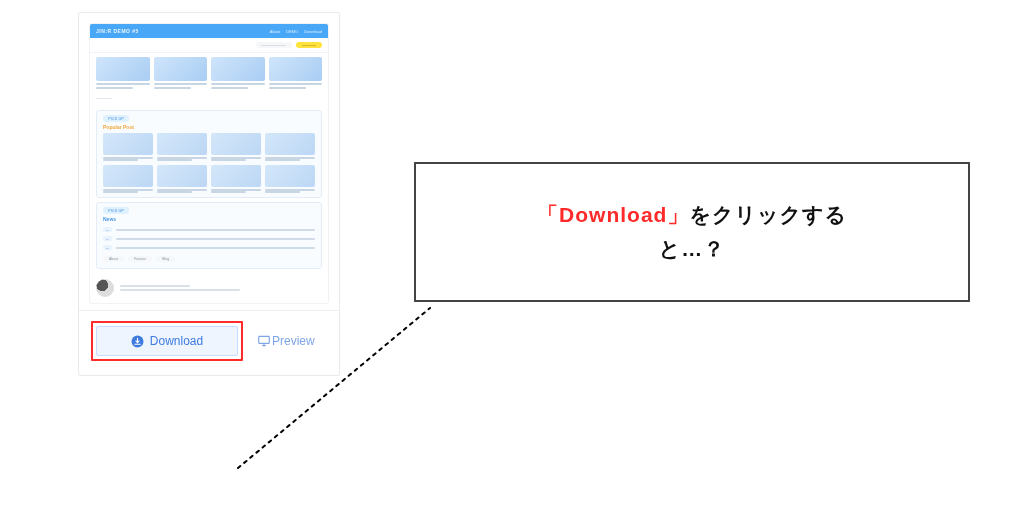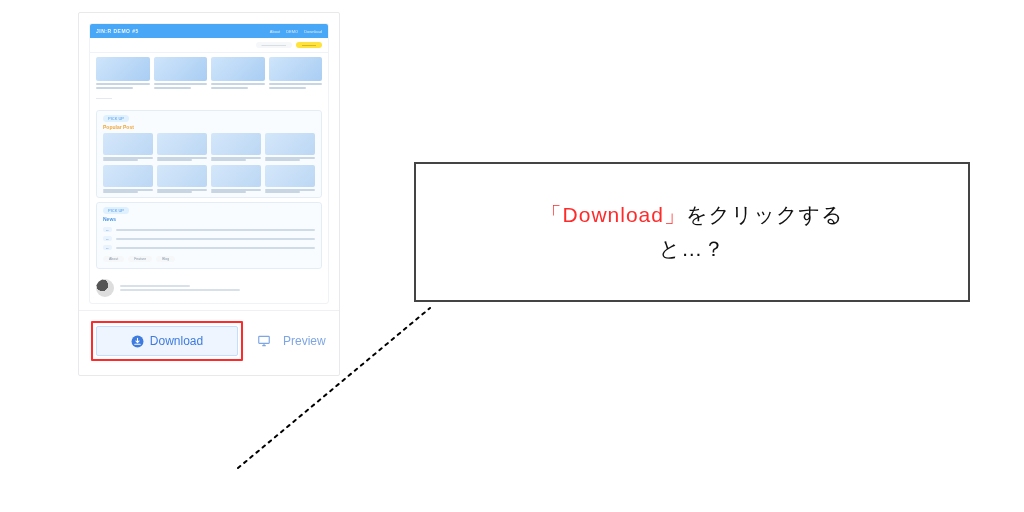--- a/index.html
+++ b/index.html
@@ -35,25 +35,25 @@
   .nchips{display:flex;gap:4px;padding:4px 6px 6px}
   .author{display:flex;gap:6px;align-items:center;padding:6px}
   .avatar{width:18px;height:18px;border-radius:50%;background:radial-gradient(circle at 35% 35%,#555 0 35%,#ddd 36% 100%)}
   .aln{height:2px;background:#d8e0ea;border-radius:1px;margin:2px 0;width:120px}
   .aln.s{width:70px}
   
   .actions{display:flex;align-items:center;gap:14px;padding:10px 12px 14px;border-top:1px solid #eef0f3}
   .dlwrap{border:2px solid #ff2a2a;padding:3px;border-radius:1px}
   .dlbtn{display:flex;align-items:center;justify-content:center;gap:6px;width:140px;height:28px;border:1px solid #c8dcff;background:#eef5ff;color:#3e7be0;font-size:12px;border-radius:2px;cursor:pointer}
   .dlbtn svg{width:13px;height:13px}
-  .pvbtn{display:flex;align-items:center;gap:12px;color:#7ea6e4;font-size:12px;cursor:pointer}
+  .pvbtn{display:flex;align-items:center;gap:1px;color:#7ea6e4;font-size:12px;cursor:pointer}
   .pvbtn svg{width:14px;height:14px}
   
   .callout{position:absolute;left:414px;top:162px;width:556px;height:140px;border:2px solid #444;background:#fff;display:flex;align-items:center;justify-content:center;text-align:center;padding:0 18px;box-sizing:border-box}
-  .callout .txt{font-size:21px;font-weight:400;line-height:1.6;color:#111;letter-spacing:1px}
+  .callout .txt{font-size:21px;font-weight:700;line-height:1.6;color:#111;letter-spacing:1px}
   .callout .hl{color:#ff2a2a}
   
   .connector{position:absolute;left:230px;top:300px;pointer-events:none}
 </style>
 </head>
 <body>
 
 <div class="stage">
 
   <div class="card">

